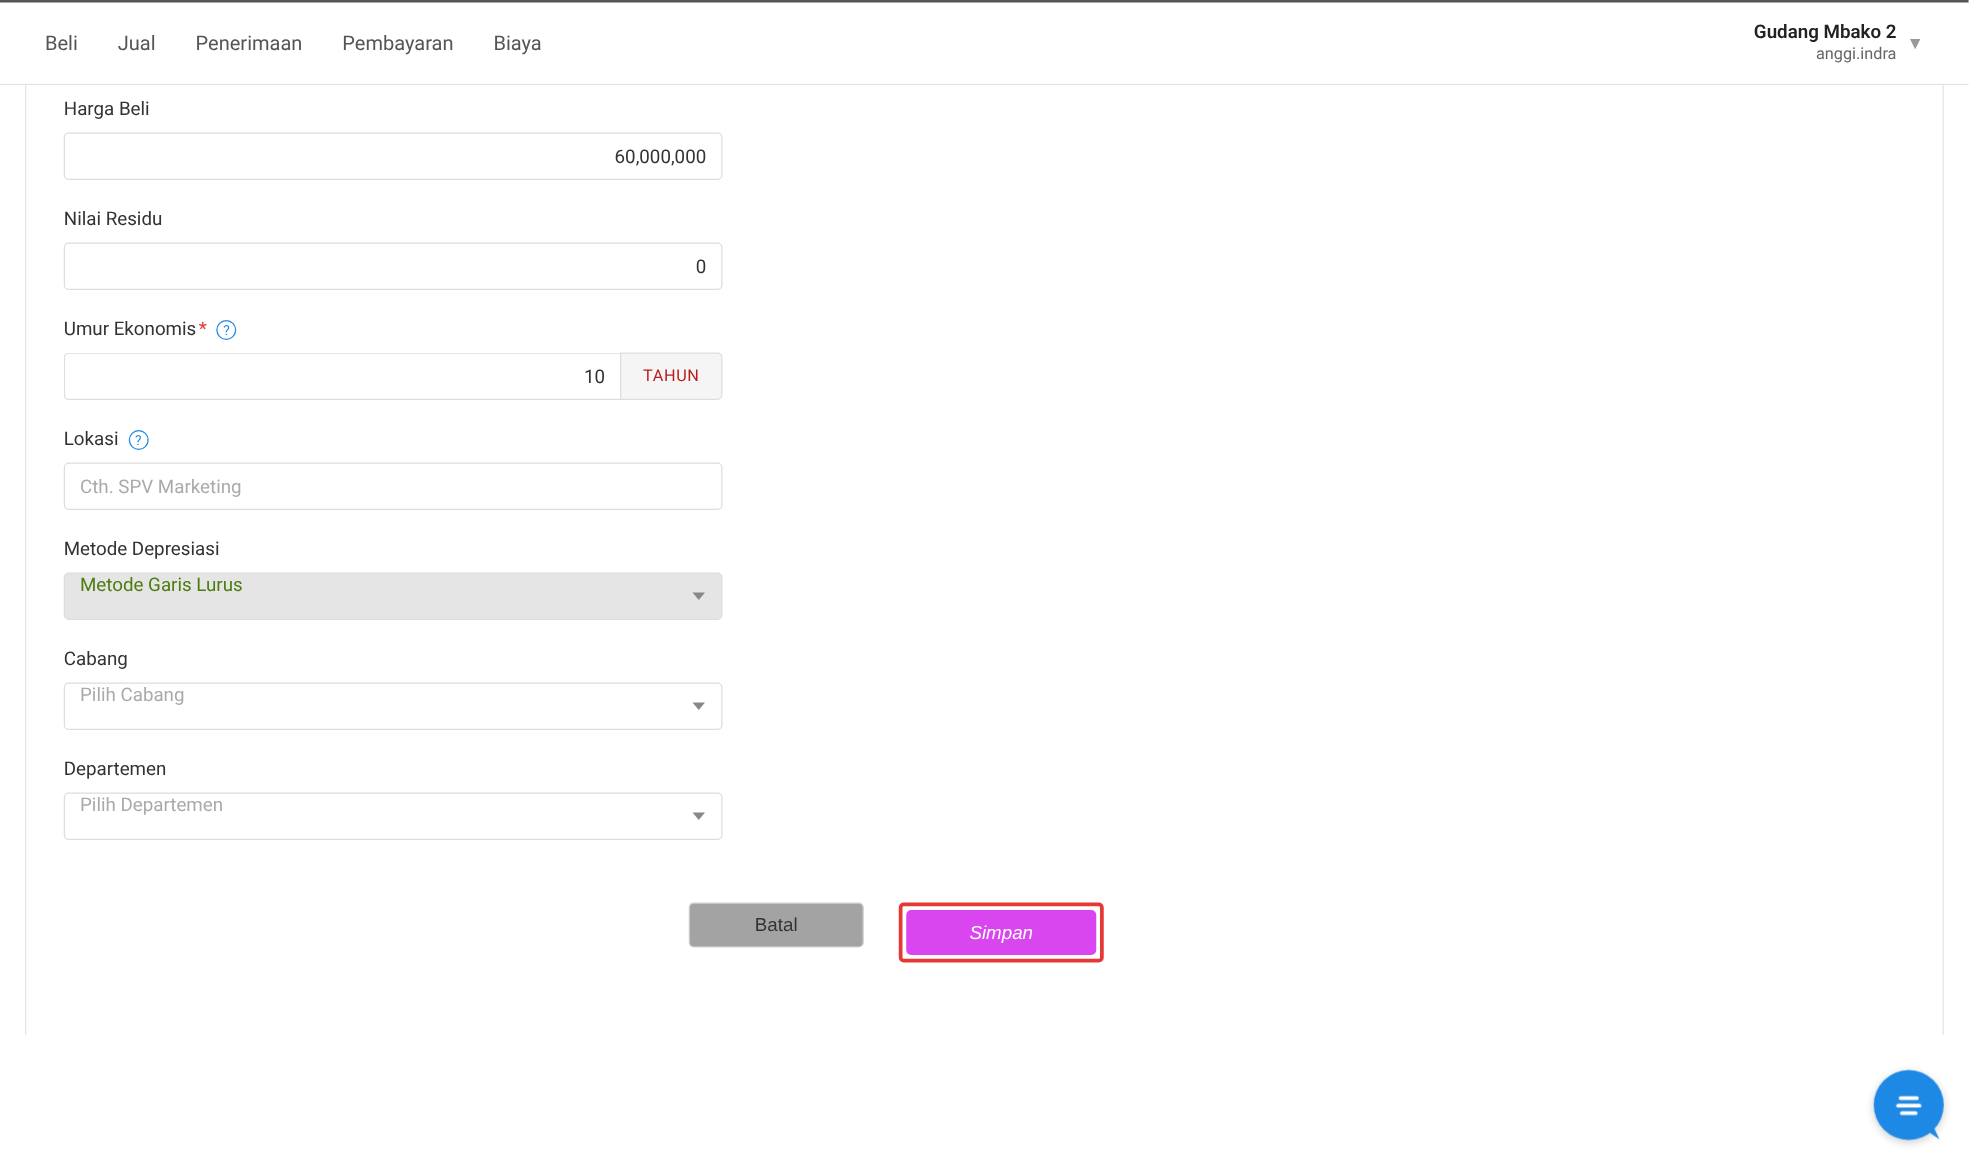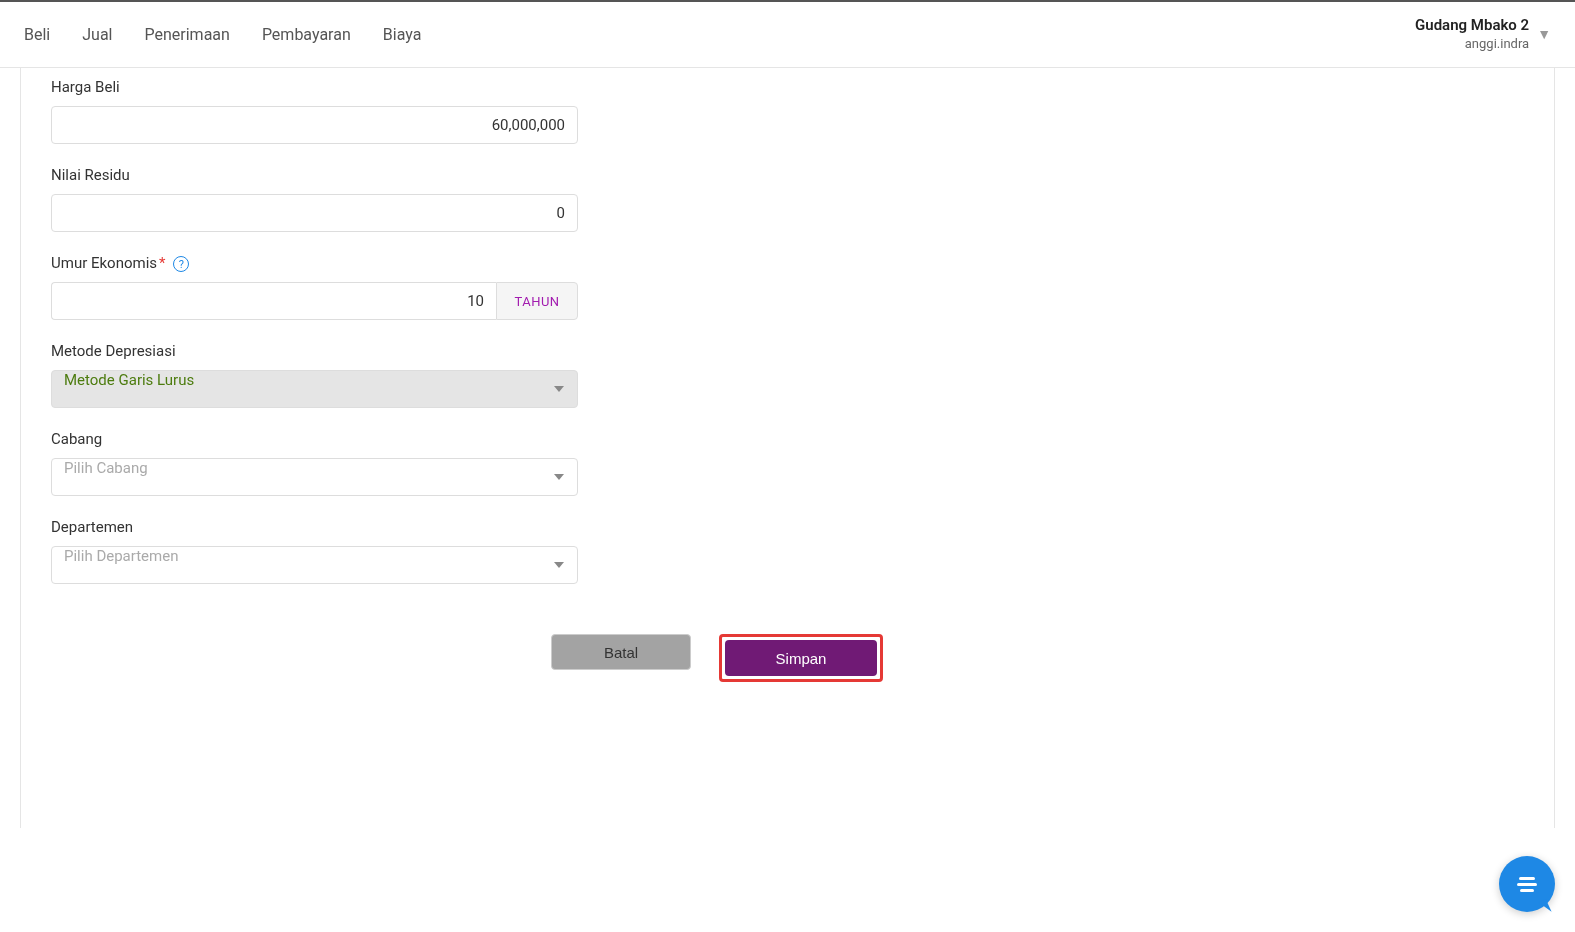--- a/index.html
+++ b/index.html
@@ -14,21 +14,21 @@
       background: #fff;
     }
     .top-border {
       height: 2px;
       background: #555;
     }
     .header {
       display: flex;
       justify-content: space-between;
       align-items: center;
-      padding: 0 24px;
+      padding: 0 36px;
       height: 66px;
       border-bottom: 1px solid #e5e5e5;
     }
     .nav-menu {
       display: flex;
       gap: 32px;
     }
     .nav-item {
       font-size: 16px;
       color: #555;
@@ -125,21 +125,21 @@
       width: 82px;
       height: 38px;
       display: flex;
       align-items: center;
       justify-content: center;
       background: #f5f5f5;
       border: 1px solid #ddd;
       border-top-right-radius: 4px;
       border-bottom-right-radius: 4px;
       font-size: 13px;
-      color: #a21caf;
+      color: #b91c1c;
       letter-spacing: 0.5px;
     }
     .form-select {
       width: 527px;
       height: 38px;
       border: 1px solid #ddd;
       border-radius: 4px;
       padding: 0 36px 0 12px;
       font-size: 15px;
       color: #333;
@@ -187,23 +187,24 @@
       display: flex;
       align-items: center;
       justify-content: center;
     }
     .btn-secondary {
       background: #a3a3a3;
       border: 1px solid #ccc;
       color: #333;
     }
     .btn-primary {
-      background: #701a75;
+      background: #d946ef;
       border: none;
       color: #fff;
+      font-style: italic;
     }
     .btn-primary-highlighted {
       position: relative;
       padding: 3px;
       border: 3px solid #e53935;
       border-radius: 4px;
     }
     .btn-primary-highlighted .btn-primary {
       width: 152px;
     }
@@ -289,20 +290,27 @@
       <label class="form-label">
         <span>Umur Ekonomis</span><span class="required-asterisk">*</span>
         <span class="help-icon">?</span>
       </label>
       <div class="input-group">
         <input type="text" class="form-input text-right" value="10" style="">
         <div class="input-group-addon">TAHUN</div>
       </div>
     </div>
 
+    <div class="form-group">
+      <label class="form-label">
+        <span>Lokasi</span>
+        <span class="help-icon">?</span>
+      </label>
+      <input type="text" class="form-input" placeholder="Cth. SPV Marketing" style="">
+    </div>
 
     <div class="form-group">
       <label class="form-label">Metode Depresiasi</label>
       <div class="select-wrapper">
         <div class="form-select disabled">Metode Garis Lurus</div>
       </div>
     </div>
 
     <div class="form-group">
       <label class="form-label">Cabang</label>

